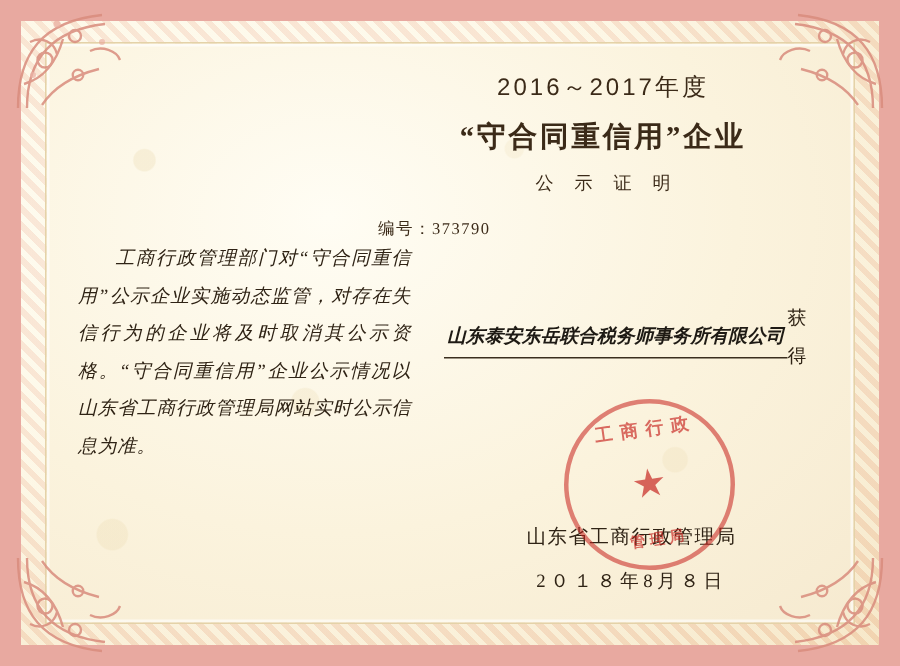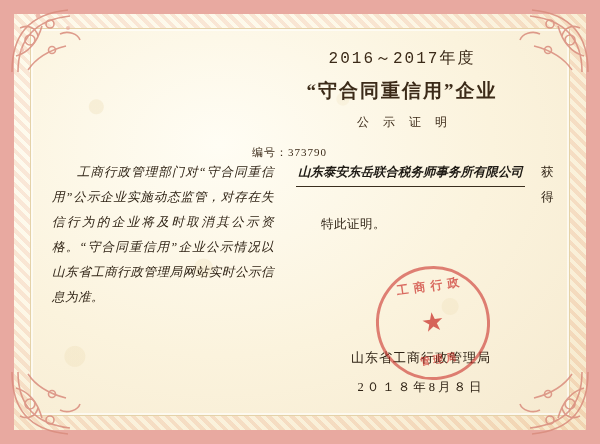--- a/index.html
+++ b/index.html
@@ -94,21 +94,21 @@
     right: 4px;
     top: 6px;
     width: 300px;
     text-align: center;
     color: #3b2a18;
   }
   .title-year {
     font-size: 16px;
     letter-spacing: 2px;
     margin-bottom: 9px;
-    font-family: Liberation Mono, monospace;
+    font-family: Liberation Sans, sans-serif;
   }
   .title-main {
     font-size: 19px;
     letter-spacing: 2px;
     margin-bottom: 10px;
     font-weight: 700;
   }
   .title-sub {
     font-size: 12px;
     letter-spacing: 14px;
@@ -152,23 +152,24 @@
     width: 252px;
   }
   .col p {
     margin: 0;
     text-align: justify;
   }
   .indent { text-indent: 2em; }
 
   .hand-line {
     display: flex;
-    align-items: flex-start;
-    gap: 16px;
+    align-items: center;
+    gap: 0;
     margin-bottom: 2px;
+    margin-top: 40px;
   }
   .handwriting {
     font-family: "Liberation Serif", serif;
     font-style: italic;
     font-weight: bold;
     font-size: 12.5px;
     color: #1e1a14;
     border-bottom: 1px solid #3a2e1e;
     padding: 0 2px 1px 2px;
     letter-spacing: 0;
@@ -332,21 +333,20 @@
 
       <div class="col col-left">
         <p class="indent">工商行政管理部门对“守合同重信用”公示企业实施动态监管，对存在失信行为的企业将及时取消其公示资格。“守合同重信用”企业公示情况以山东省工商行政管理局网站实时公示信息为准。</p>
       </div>
 
       <div class="col col-right">
         <div class="hand-line">
           <span class="handwriting">山东泰安东岳联合税务师事务所有限公司</span>
           <span class="huode">获得</span>
         </div>
-        <p class="special-note">特此证明。</p>
       </div>
 
     </div>
 
     <div class="sign-area">
       <div class="issuer">山东省工商行政管理局</div>
       <div class="date-line">2０１８年8月８日</div>
 
       <div class="seal">
         <div class="seal-top">工商行政</div>

